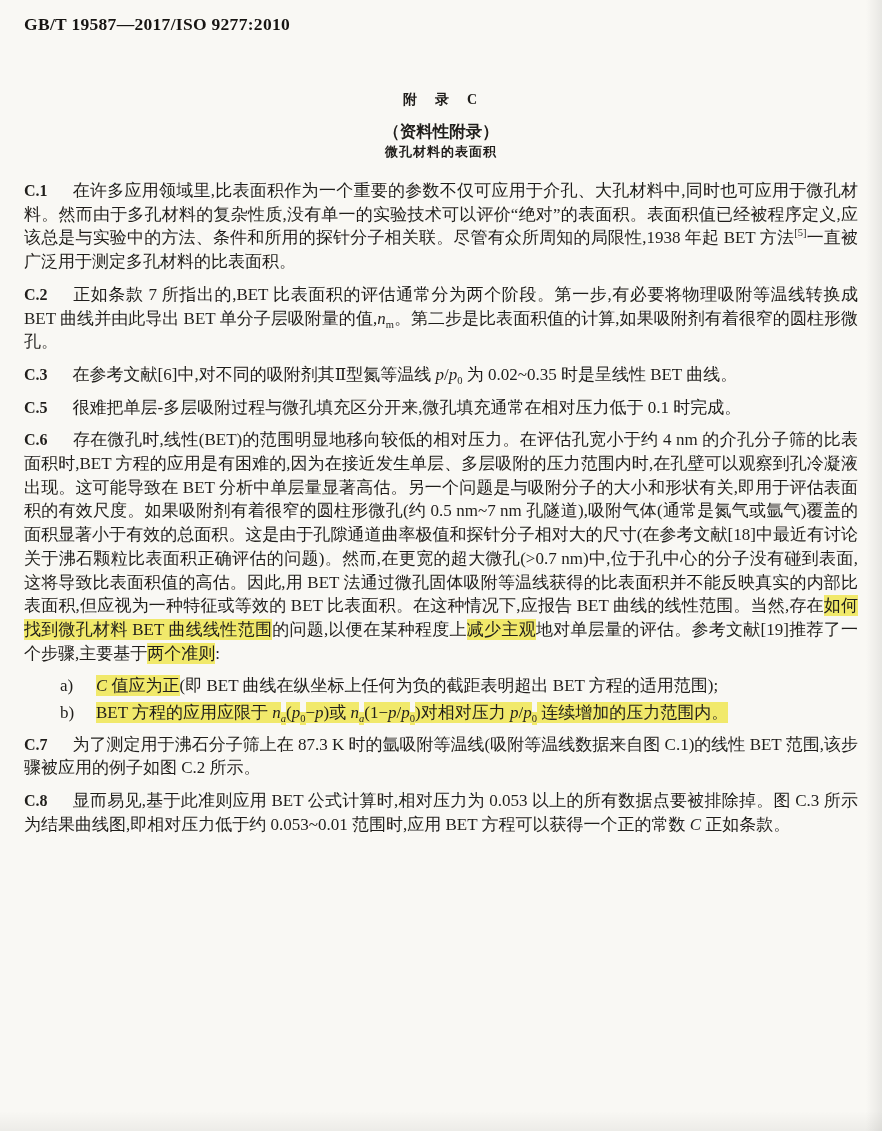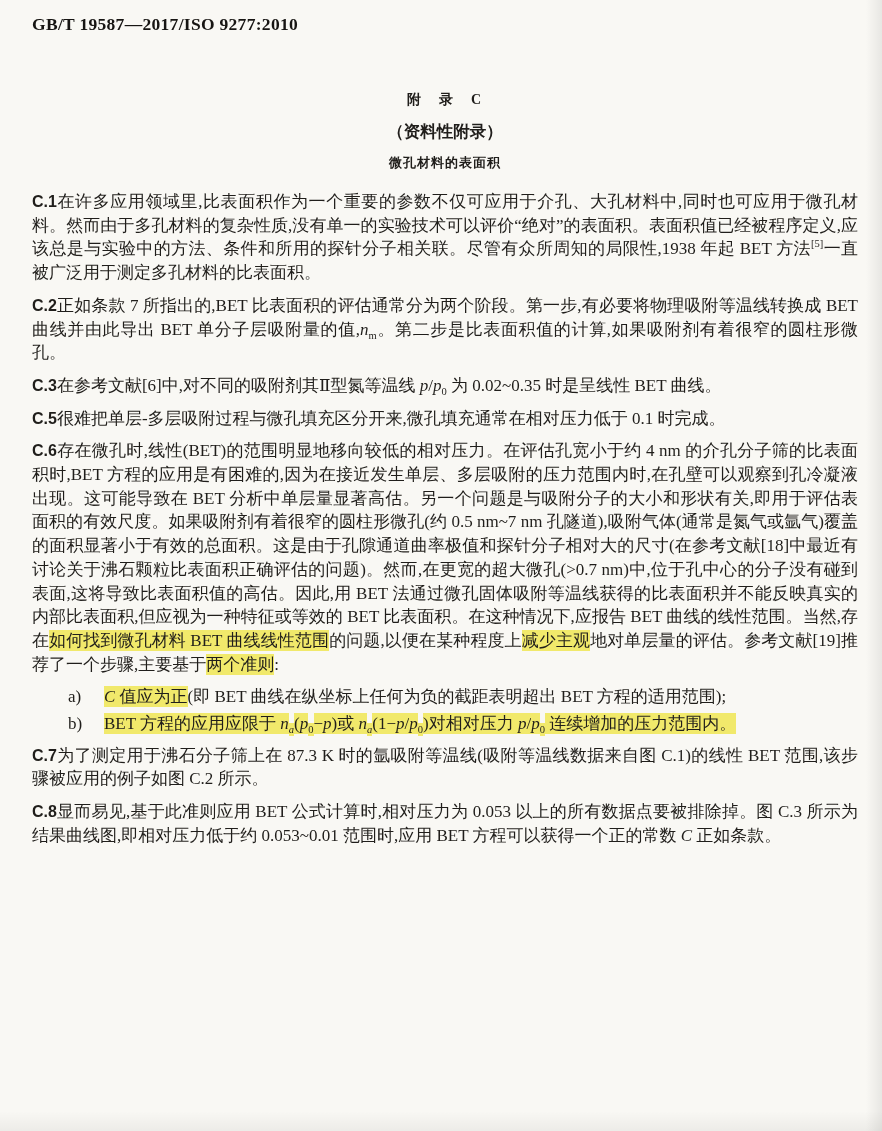--- a/index.html
+++ b/index.html
@@ -9,21 +9,21 @@
       linear-gradient(to left, rgba(0,0,0,0.07), rgba(0,0,0,0) 16px),
       linear-gradient(to top, rgba(0,0,0,0.05), rgba(0,0,0,0) 20px),
       #f9f8f4;
     font-family:"Liberation Serif","DejaVu Serif",serif;
     color:#201e1b;
     overflow:hidden;
   }
   .page{
     box-sizing:border-box;
     width:882px;height:1131px;
-    padding:14px 24px 0 32px;
+    padding:14px 24px 0 24px;
   }
   .doc-header{
     font-weight:700;
     font-size:17.5px;
     letter-spacing:.3px;
     color:#171513;
   }
   .title-block{
     text-align:center;
     margin-top:56px;
@@ -31,40 +31,39 @@
   }
   .title-main{
     font-weight:700;
     font-size:14px;
     letter-spacing:2px;
     margin-bottom:12px;
   }
   .title-sub{
     font-weight:700;
     font-size:16.5px;
-    margin-bottom:11px;
   }
   .title-heading{
     font-weight:700;
     font-size:13px;
     letter-spacing:1px;
   }
   .body-text{
     font-size:17px;
     line-height:23.7px;
   }
   .para{
     text-align:justify;
     margin:0 0 9px 0;
   }
   .para .lbl{
-    font-family:Liberation Sans, sans-serif;
+    font-family:Liberation Serif, serif;
     font-weight:700;
     font-size:16px;
-    margin-right:0;
+    margin-right:25px;
   }
   .list-item{
     display:flex;
     margin:1px 0 3px 36px;
   }
   .li-label{
     flex:none;
     width:36px;
   }
   .li-content{

